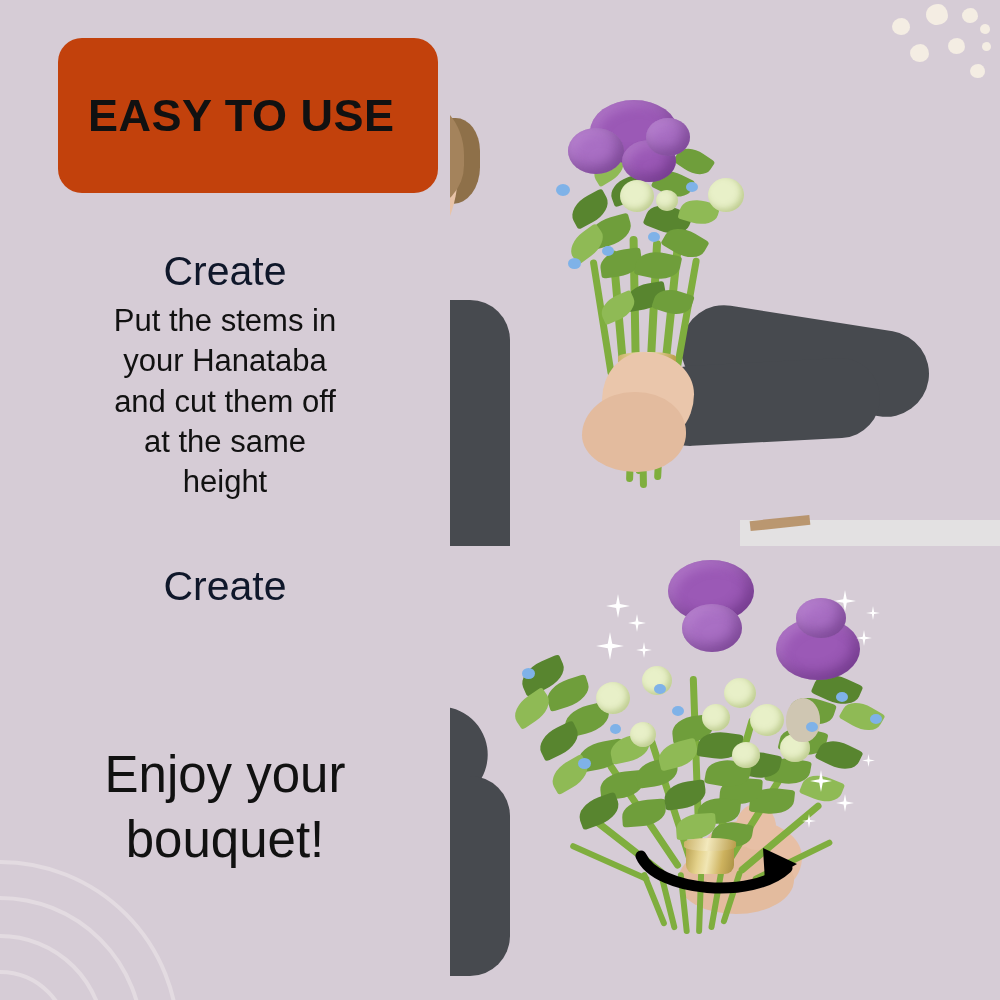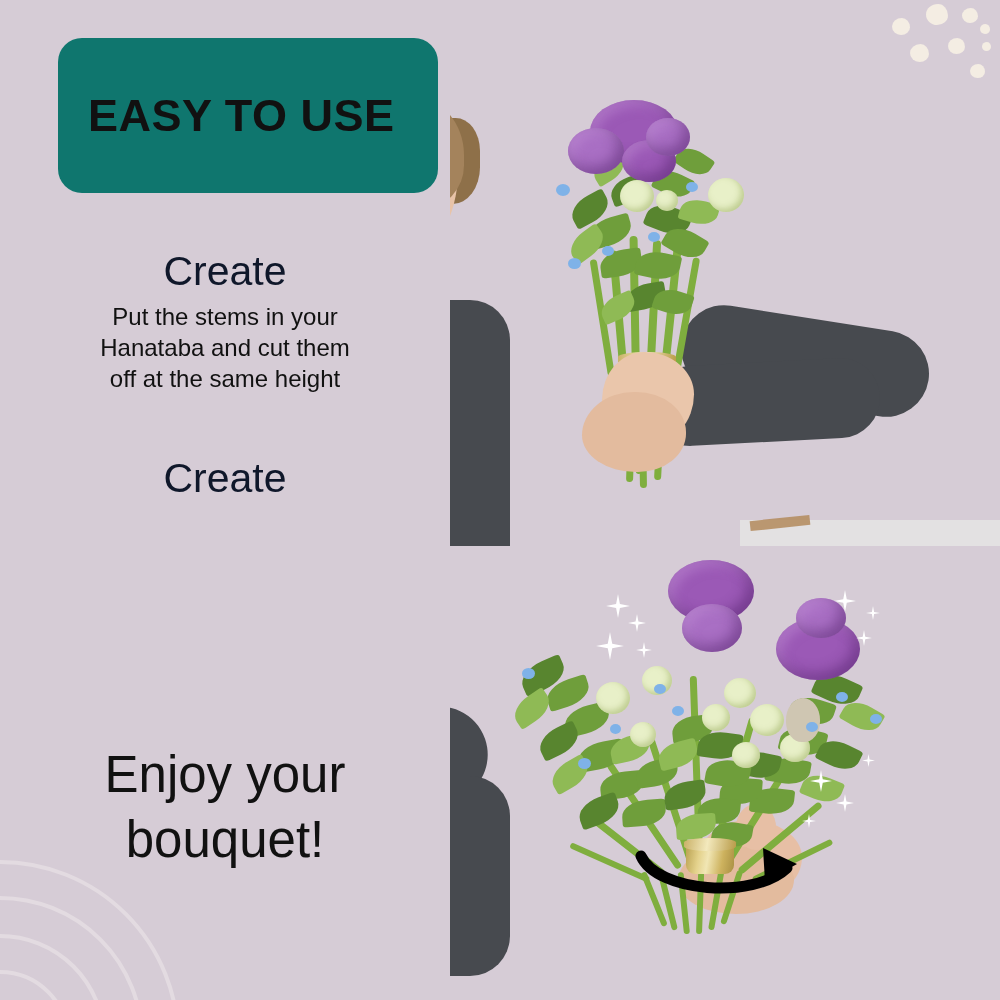--- a/index.html
+++ b/index.html
@@ -16,33 +16,33 @@
   .arcs{position:absolute;left:-120px;bottom:-130px;width:340px;height:340px;pointer-events:none;}
   .arcs svg{display:block;}
 
   
   .dots{position:absolute;right:0;top:0;width:130px;height:120px;pointer-events:none;}
   .dot{position:absolute;background:#f6efe4;border-radius:55% 45% 50% 50%/50% 55% 45% 50%;filter:blur(.4px);opacity:.95;}
 
   
   .badge{
     position:absolute;left:58px;top:38px;width:380px;height:155px;
-    background:#0f766e;border-radius:24px;
+    background:#c2410c;border-radius:24px;
     display:flex;align-items:center;
   }
   .badge-title{
     margin-left:30px;color:#111;
     font-size:45px;font-weight:bold;letter-spacing:.5px;line-height:1;
   }
 
   
   .steps{position:absolute;left:0;top:250px;width:450px;}
   .step{text-align:center;margin-bottom:6px;}
   .step-title{font-size:41px;color:#0f172a;line-height:1.05;margin-bottom:2px;}
-  .step-body{font-size:24px;color:#111;line-height:1.3;width:250px;margin:8px auto;}
+  .step-body{font-size:31px;color:#111;line-height:1.3;width:250px;margin:8px auto;}
   .step.twist{margin-top:62px;}
   .finale{
     position:absolute;left:0;top:742px;width:450px;text-align:center;
     font-size:51px;color:#111;line-height:1.28;
   }
 
   
   .photo{position:absolute;overflow:hidden;background:#d6ccd6;}
   .photo-top{left:450px;top:0;width:550px;height:546px;}
   .photo-bottom{left:450px;top:546px;width:550px;height:454px;}

